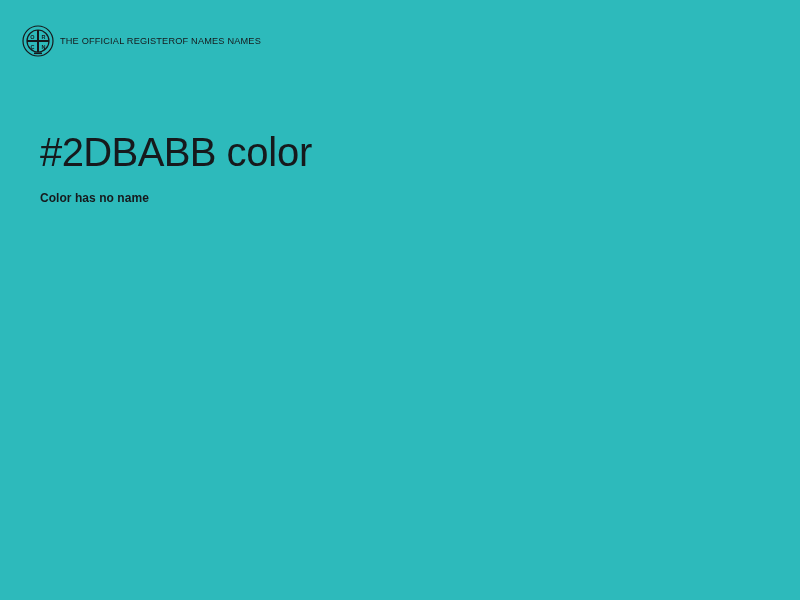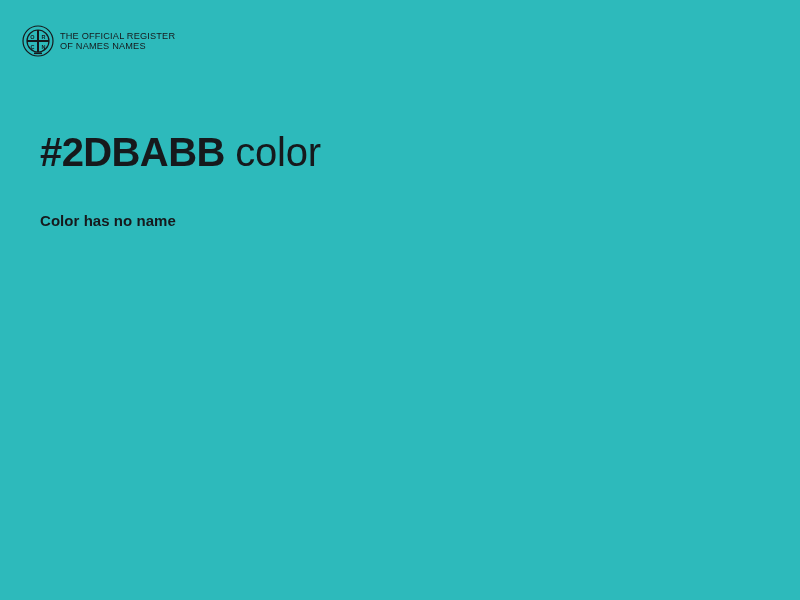--- a/index.html
+++ b/index.html
@@ -35,21 +35,21 @@
 
   .brand-emblem {
     width: 32px;
     height: 32px;
     flex: 0 0 32px;
     display: block;
   }
 
   .brand-text {
     display: flex;
-    flex-direction: column;
+    flex-direction: row;
     justify-content: space-between;
     line-height: 1.12;
   }
 
   .brand-line {
     font-family: "Liberation Sans", sans-serif;
     font-size: 9.2px;
     letter-spacing: 0.18px;
     font-weight: 400;
     white-space: nowrap;
@@ -67,35 +67,35 @@
     margin: 0;
     font-family: "Liberation Sans", sans-serif;
     font-size: 40px;
     line-height: 52px;
     font-weight: 700;
     letter-spacing: -0.6px;
     white-space: nowrap;
   }
 
   .headline .hex {
-    font-weight: 700;
+    font-weight: 400;
   }
 
   .headline .word {
     font-weight: 400;
     letter-spacing: -0.2px;
   }
 
   .subline {
     position: absolute;
     left: 40px;
-    top: 214px;
+    top: 191px;
     margin: 0;
     font-family: "Liberation Sans", sans-serif;
-    font-size: 15px;
+    font-size: 12px;
     line-height: 14px;
     font-weight: 700;
     letter-spacing: 0.05px;
     white-space: nowrap;
   }
 </style>
 </head>
 <body>
 
 <div id="page" style="background-color: rgb(45, 186, 187); color: rgb(22, 25, 28);">

